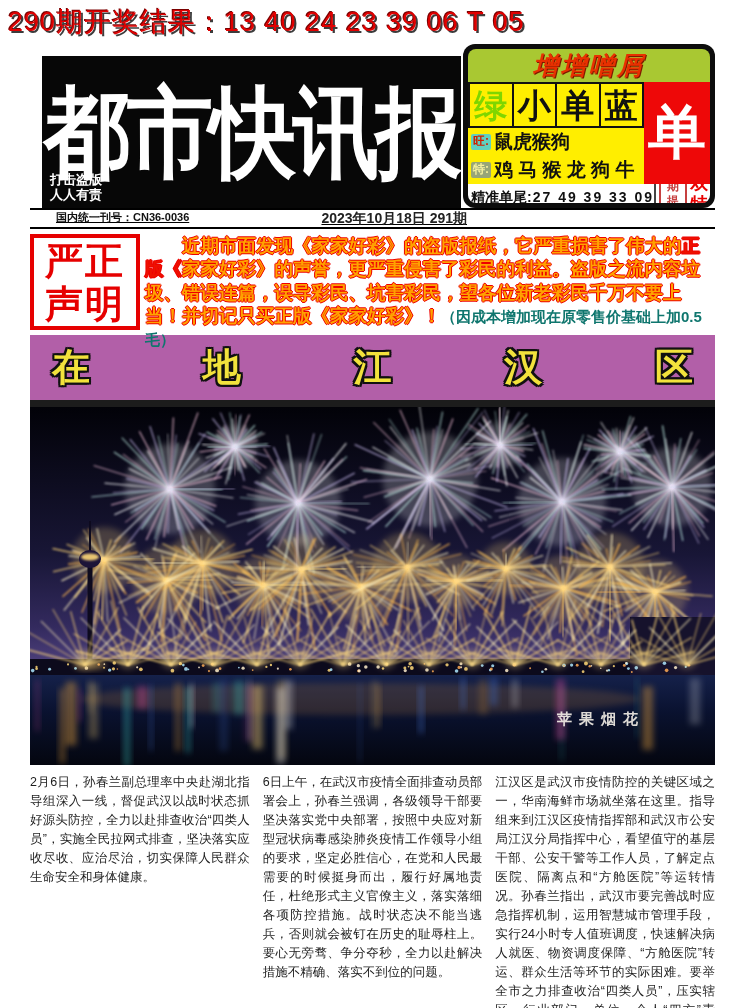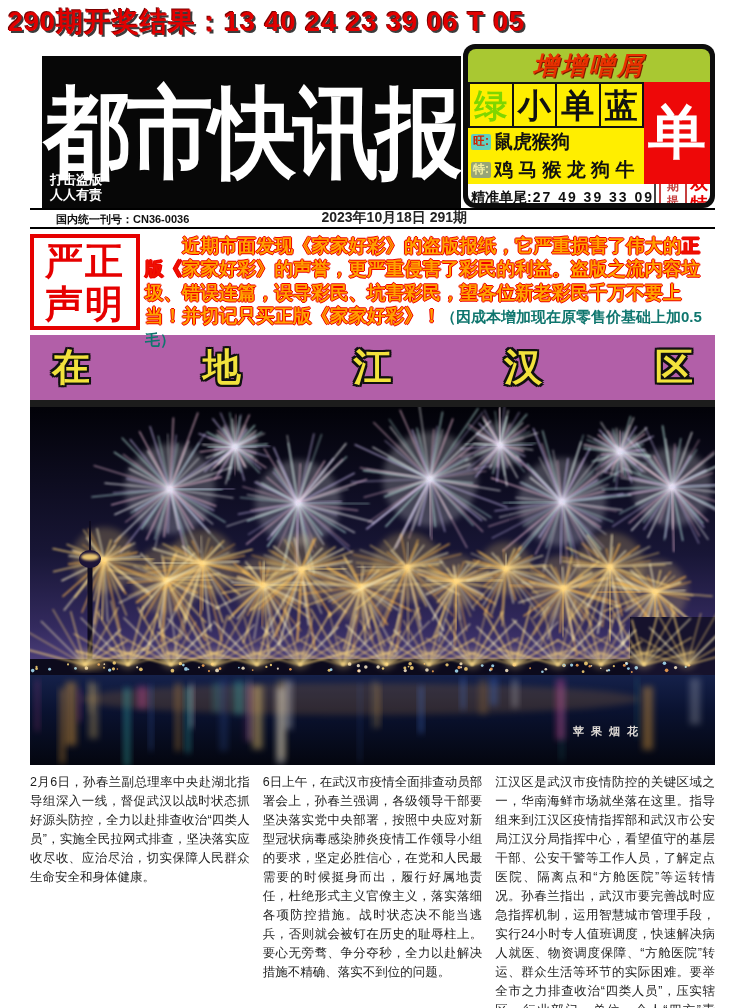--- a/index.html
+++ b/index.html
@@ -3,21 +3,21 @@
 <meta charset="utf-8">
 <style>
   * { margin:0; padding:0; box-sizing:border-box; }
   body { background:#ffffff; font-family:"Liberation Sans", sans-serif; }
   .page { width:744px; height:1008px; background:#fff; position:relative; overflow:hidden; margin:0 auto; }
   .inner { margin:0 29px 0 30px; }
 
   
   .top-banner { height:44px; display:flex; align-items:center; padding-left:8px; }
   .top-banner span {
-    font-size:27px; font-weight:700; color:#e10000; letter-spacing:1px;
+    font-size:27px; font-weight:400; color:#e10000; letter-spacing:1px;
     text-shadow:2px 2px 0 #3c3c3c, -1px -1px 0 #7a0000;
   }
 
   
   .header-row { display:flex; align-items:flex-end; }
   .masthead { flex:1; background:#070707; height:152px; margin-top:12px; position:relative;
               display:flex; align-items:center; justify-content:center;margin-left:12px; }
   .mast-title { color:#ffffff; font-size:86px; font-weight:900; line-height:1;
                 letter-spacing:-3px; transform:scaleY(1.15); white-space:nowrap; }
   .anti-piracy { position:absolute; left:8px; bottom:5px; color:#fff; font-size:13px;
@@ -48,21 +48,21 @@
   .nums { flex:1; padding:3px 0 0 3px; line-height:1.45; white-space:nowrap; }
   .nums .row { font-size:14px; font-weight:800; color:#111; }
   .nums .vals { letter-spacing:2px; margin-left:1px; }
   .stamp-area { display:flex; align-items:center; border-left:2px solid #444; padding:2px 3px; }
   .stamp { border:2px solid #c64040; color:#c64040; font-size:12px; font-weight:700;
            text-align:center; line-height:1.25; padding:1px 2px; }
   .red-right { color:#e80000; font-size:18px; font-weight:800; line-height:1.15; margin-left:3px; }
 
   
   .pub-strip { border-top:2px solid #000; border-bottom:2px solid #000; height:21px;
-               display:flex; align-items:flex-end; }
+               display:flex; align-items:flex-start;text-decoration:underline; }
   .issn { font-size:11px; font-weight:800; color:#111; margin-left:26px; }
   .pubdate { font-size:14px; font-weight:600; color:#222; margin-left:auto; margin-right:248px; }
 
   
   .statement { display:flex; gap:5px; margin-top:5px; height:96px; }
   .stmt-box { width:110px; border:4px solid #e60000; color:#e60000; font-size:38px; font-weight:900;
               text-align:center; line-height:1.12; padding-top:2px; letter-spacing:2px; }
   .stmt-text { flex:1; font-size:18.5px; font-weight:800; color:#ffa200; line-height:1.26;
                text-shadow:1px 0 0 #e00, -1px 0 0 #e00, 0 1px 0 #e00, 0 -1px 0 #e00; text-indent:2em; }
   .red-seg { color:#ee1100; }
@@ -72,21 +72,21 @@
   .headline { background:#b25fa8; margin-top:5px; padding:5px 8px 7px 8px; }
   .hl1 { font-size:36px; font-weight:900; color:#f2e23c; white-space:nowrap; letter-spacing:1px;
          text-shadow:2px 2px 0 #111, -2px -2px 0 #111, 2px -2px 0 #111, -2px 2px 0 #111, 0 2px 0 #111, 0 -2px 0 #111, 2px 0 0 #111, -2px 0 0 #111; }
   .hl2 { display:flex; justify-content:space-between; padding:2px 14px 0 14px; font-size:38px; font-weight:900; color:#f2e23c;
          text-shadow:2px 2px 0 #111, -2px -2px 0 #111, 2px -2px 0 #111, -2px 2px 0 #111, 0 2px 0 #111, 0 -2px 0 #111, 2px 0 0 #111, -2px 0 0 #111; }
   .black-bar { height:7px; background:#1c1c1c; }
 
   
   .photo { position:relative; height:358px; background:#05050f; overflow:hidden; }
   .photo svg { display:block; width:100%; height:100%; }
-  .caption { position:absolute; right:70px; bottom:26px; color:#f5f0e8; font-size:11px;
+  .caption { position:absolute; right:70px; bottom:36px; color:#f5f0e8; font-size:15px;
              letter-spacing:7px; opacity:.9; font-weight:600; }
 
   
   .articles { display:flex; gap:13px; margin-top:8px; }
   .col { flex:1; font-size:12.5px; line-height:1.52; color:#1d1d1d; text-align:justify; font-weight:500; }
 </style>
 </head>
 <body>
 
 <div class="page">

